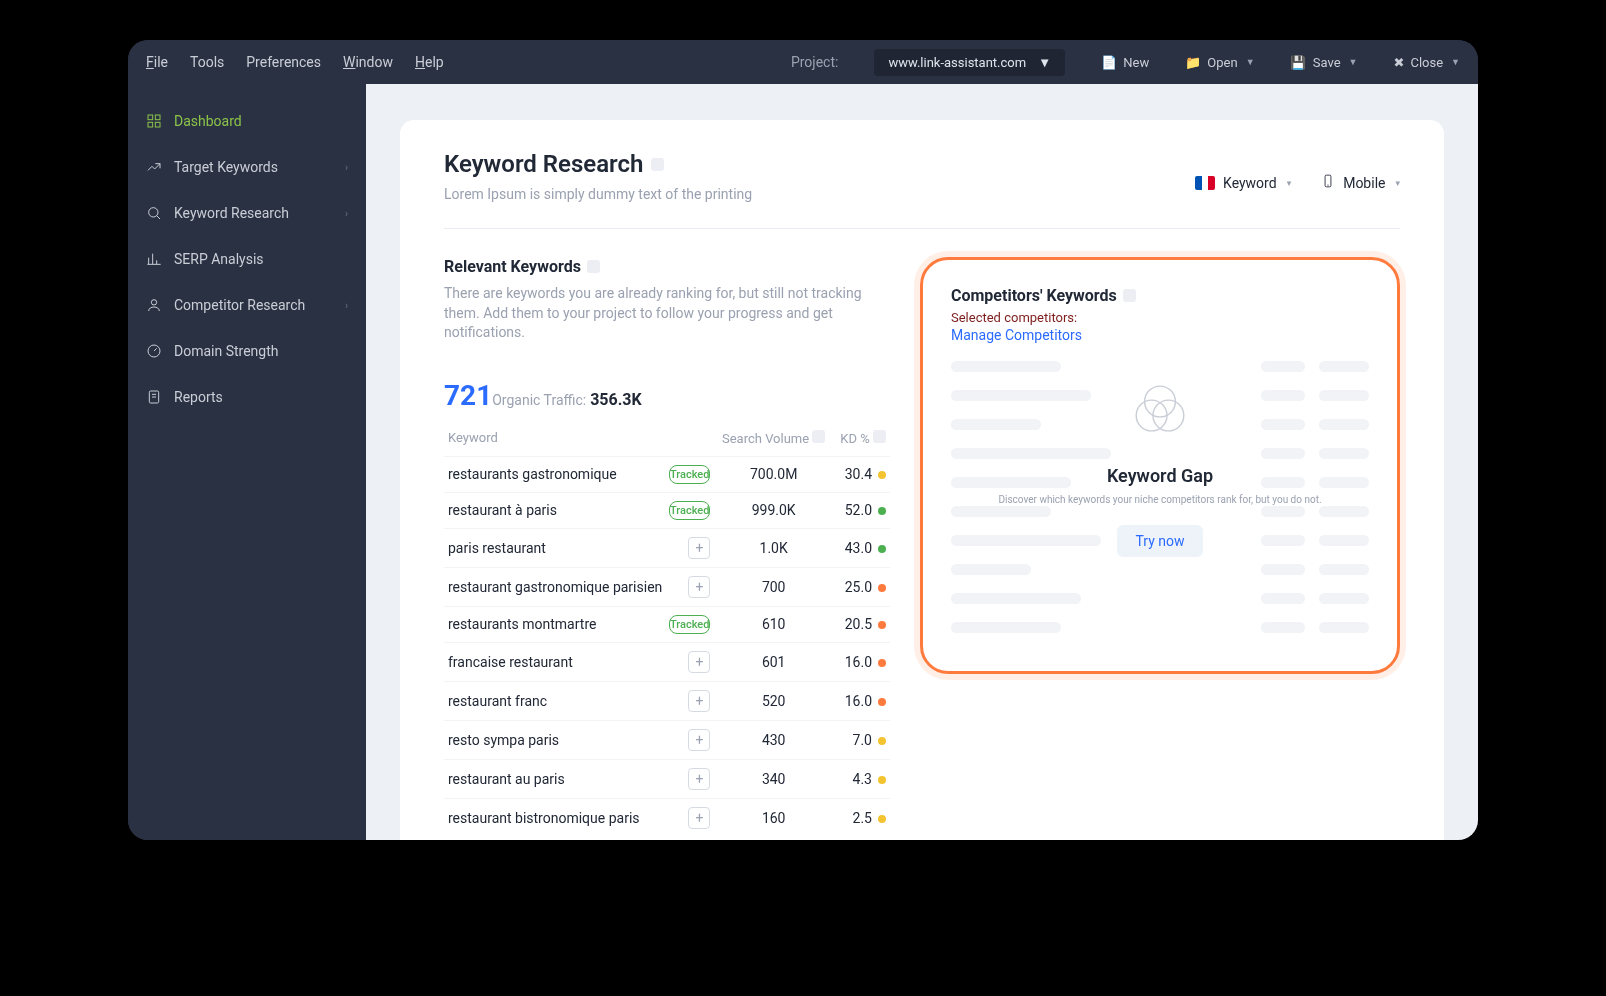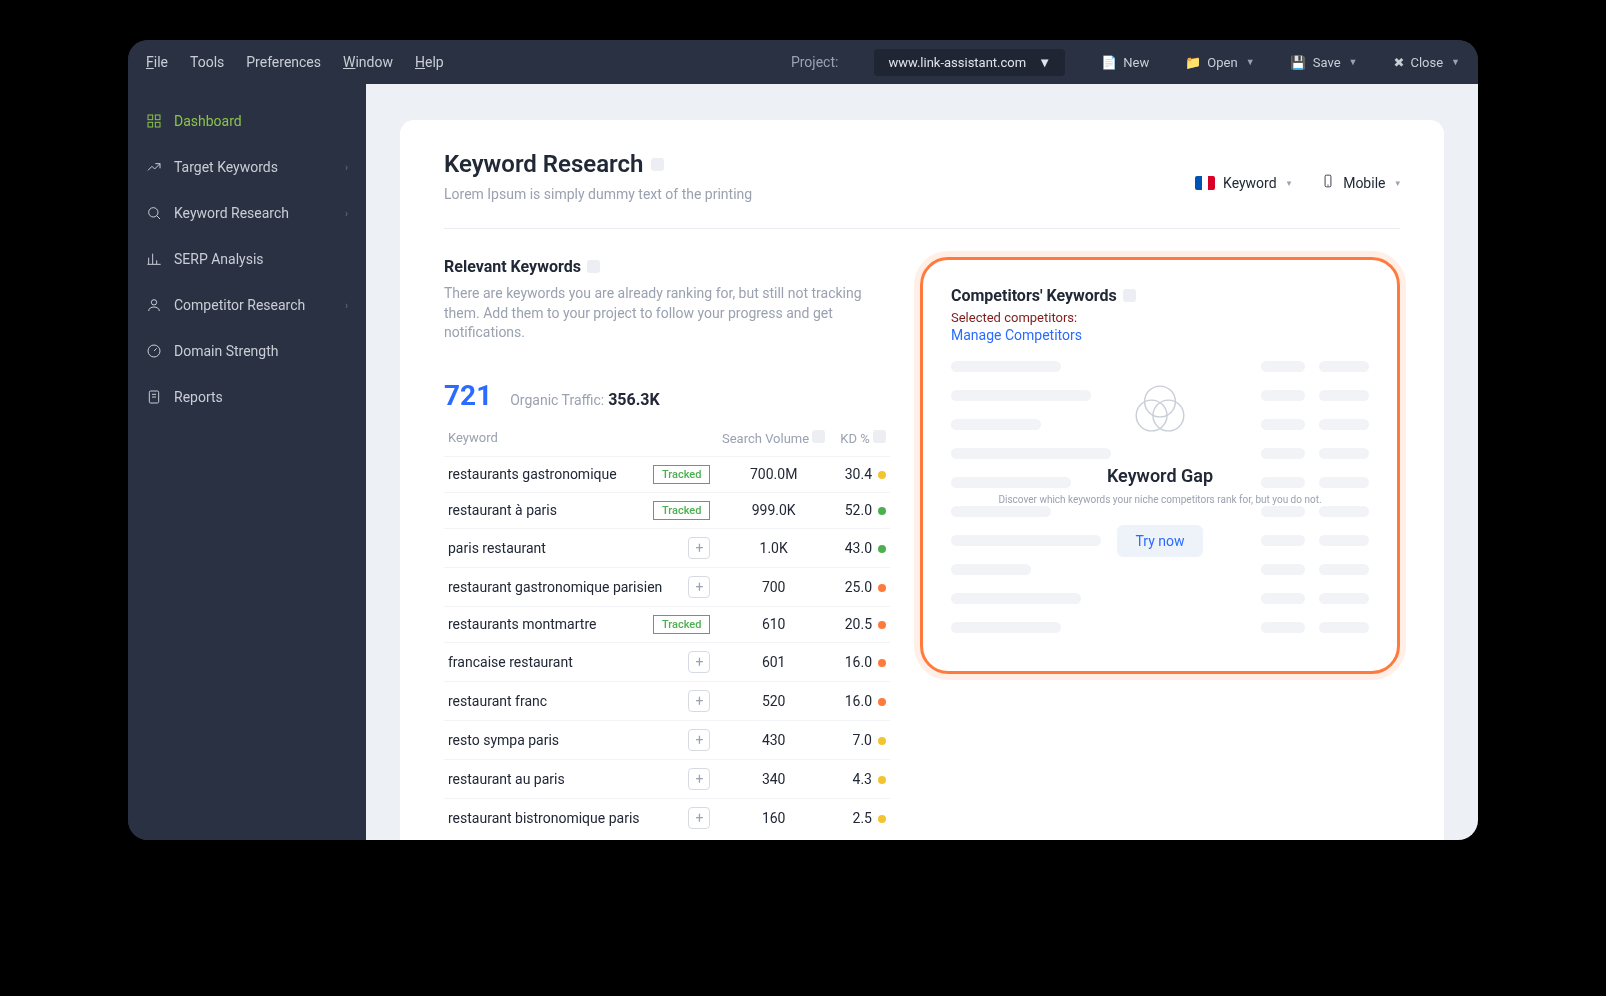--- a/index.html
+++ b/index.html
@@ -30,31 +30,31 @@
   .subtext{color:#9aa1b0;font-size:14px;margin-top:8px}
   .controls{display:flex;gap:30px;align-items:center;padding-top:22px}
   .ctl{display:flex;align-items:center;gap:8px;color:#212836;font-size:14px;cursor:pointer}
   .flag{width:20px;height:14px;border-radius:2px;display:inline-block;background:linear-gradient(90deg,#0052b4 33%,#fff 33% 66%,#d80027 66%);position:relative}
   .mobicon svg{width:14px;height:18px;stroke:#212836;fill:none;stroke-width:1.5}
   .columns{display:flex;gap:30px;margin-top:28px}
   .col-left{flex:1}
   .col-right{width:480px}
   .section-title{font-size:16px;font-weight:700;color:#212836;display:flex;align-items:center;gap:6px}
   .section-desc{color:#9aa1b0;font-size:14px;margin-top:8px;max-width:450px;line-height:1.4}
-  .stats-row{display:flex;align-items:baseline;gap:18px;margin-top:36px;margin-bottom:8px}
+  .stats-row{display:flex;align-items:baseline;margin-top:36px;margin-bottom:8px}
   .big-num{font-size:28px;font-weight:700;color:#2b6bff}
   .stat-label{color:#9aa1b0;font-size:14px}
   .stat-val{color:#212836;font-weight:700}
   table{width:100%;border-collapse:collapse}
   th{font-size:13px;color:#9aa1b0;font-weight:400;text-align:left;padding:10px 4px}
   th.r,td.r{text-align:right}
   th.c,td.c{text-align:center}
   td{padding:8px 4px;font-size:14px;color:#212836;border-top:1px solid #f1f3f7}
   .kwcell{display:flex;align-items:center;justify-content:space-between;gap:10px}
-  .tracked{border:1px solid #4caf50;color:#4caf50;font-size:11px;padding:2px 8px;border-radius:0;font-weight:500}
+  .tracked{border:1px solid #4caf50;color:#4caf50;font-size:11px;padding:2px 0;border-radius:8px;font-weight:500}
   .addbtn{width:22px;height:22px;border:1px solid #d6dae3;border-radius:4px;display:inline-flex;align-items:center;justify-content:center;color:#9aa1b0;cursor:pointer;font-size:14px}
   .dot{width:8px;height:8px;border-radius:50%;display:inline-block;margin-left:6px}
   .dot.yellow{background:#f4c430}
   .dot.green{background:#4caf50}
   .dot.orange{background:#ff7a3d}
   .panel{border:3px solid #ff7a3d;border-radius:28px;padding:26px 28px 20px;box-shadow:0 0 0 6px rgba(255,122,61,.12);position:relative}
   .panel .section-desc{color:#7f1d1d;font-size:13px;margin-top:4px}
   .link{color:#2b6bff;font-size:14px;cursor:pointer}
   .skeleton-area{position:relative;margin-top:18px}
   .sk-row{display:flex;align-items:center;margin-bottom:18px}

